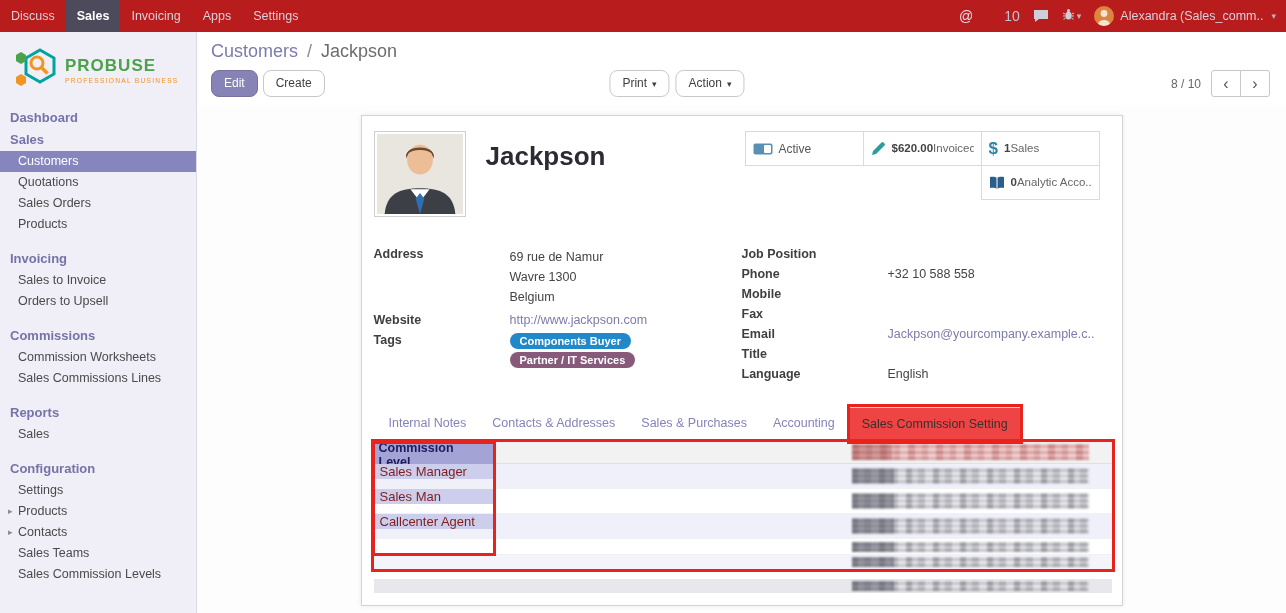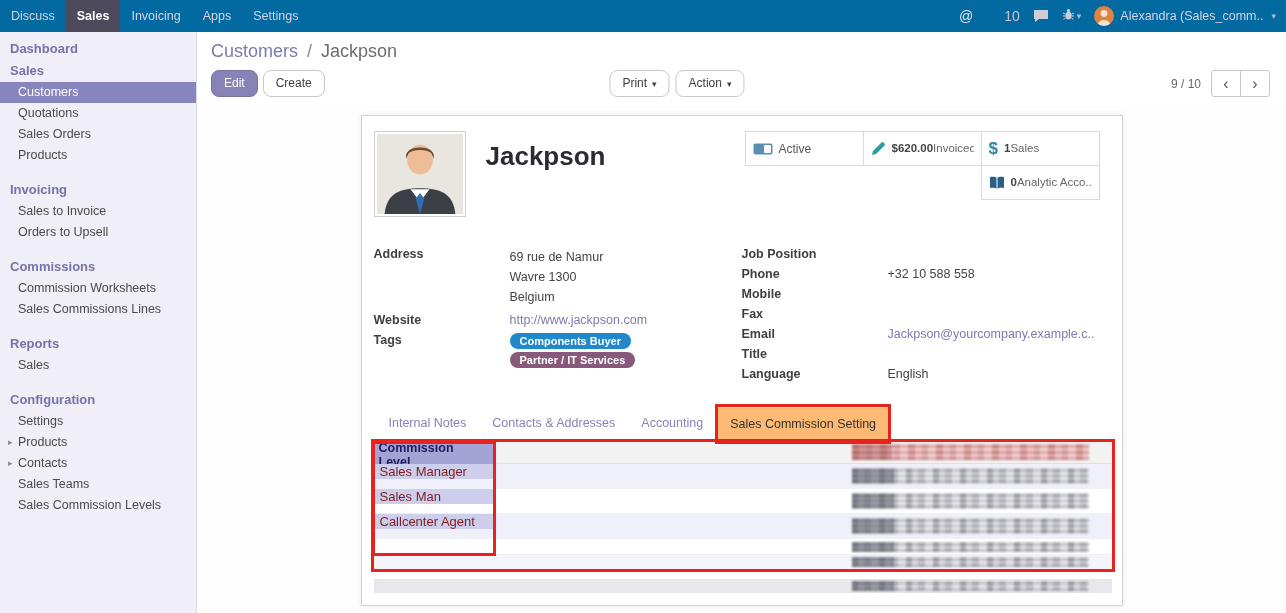--- a/index.html
+++ b/index.html
@@ -4,21 +4,21 @@
 <style>
   * { box-sizing: border-box; }
   html,body { margin:0; padding:0; }
   body {
     width:1286px; height:613px; overflow:hidden;
     font-family:"Liberation Sans", sans-serif;
     background:#fff; color:#333;
   }
 
   
-  .topbar { height:32px; background:#0369a1; color:#d5d3de; display:flex; align-items:stretch; font-size:12.5px;gap:44px; }
+  .topbar { height:32px; background:#b91c1c; color:#d5d3de; display:flex; align-items:stretch; font-size:12.5px;gap:44px; }
   .tb-menus { display:flex; }
   .tb-item { padding:0 11px; line-height:32px; cursor:pointer; white-space:nowrap; }
   .tb-item.active { background:#4d4a5c; color:#fff; font-weight:bold; }
   .tb-right { margin-left:auto; display:flex; align-items:center; padding-right:10px; gap:13px; }
   .tb-mention { display:flex; align-items:center; gap:3px; cursor:pointer; }
   .at-glyph { font-size:14px; color:#e6e4ee; }
   .mention-count { font-size:14px; color:#c4c2d0;margin-left:28px; }
   .icon-btn { cursor:pointer; display:flex; align-items:center; }
   .tb-user { display:flex; align-items:center; gap:6px; cursor:pointer; }
   .tb-avatar { width:20px; height:20px; border-radius:50%; overflow:hidden; flex:none; }
@@ -87,21 +87,21 @@
   .flink { color:#7c7bad; cursor:pointer; }
   .addr-line { line-height:20px; }
   .tagcol { display:flex; flex-direction:column; gap:3px; align-items:flex-start; }
   .tag { font-size:11px; color:#fff; border-radius:10px; padding:2px 10px; cursor:pointer; white-space:nowrap;font-weight:bold; }
   .tag.blue { background:#2189c9; }
   .tag.purple { background:#875a7b; }
 
   
   .tabs { display:flex; margin-top:22px; border-bottom:1px solid #d9d9d9; padding-left:2px; }
   .tab { font-size:12.5px; color:#8583b8; padding:9px 13px 8px; cursor:pointer; position:relative; white-space:nowrap; }
-  .tab.active { color:#333; border:1px solid #d9d9d9; border-bottom:1px solid #fff; margin-bottom:-1px; background:#fdba74; }
+  .tab.active { color:#333; border:1px solid #d9d9d9; border-bottom:1px solid #fff; margin-bottom:-1px; background:#ef4444; }
   .tab-annot { position:absolute; left:-2px; right:-2px; top:-4px; bottom:-5px; border:3px solid #e8231d; pointer-events:none; z-index:6; }
 
   
   .table-zone { position:relative; margin-top:1px; }
   .annot-outer { position:absolute; left:-3px; right:-3px; top:-2px; bottom:-3px; border:3px solid #e8231d; pointer-events:none; z-index:5; }
   .annot-col { position:absolute; left:-2px; top:0; width:124px; height:115px; border:3px solid #e8231d; pointer-events:none; z-index:5; }
   .trow { position:relative; display:flex; align-items:flex-start; border-bottom:1px solid #f0f0f5; }
   .trow.header { height:23px; background:#f2f2f2; border-bottom:1px solid #e0e0e0; }
   .trow.r { height:25px; cursor:pointer; }
   .bg-lav { background:#eff0fa; }
@@ -170,20 +170,35 @@
       </span>
       <span>Alexandra (Sales_comm..</span>
       <span class="caret">▾</span>
     </div>
   </div>
 </div>
 
 <div class="layout">
 
   <div class="sidebar">
+    <div class="logo-block">
+      <span>
+        <svg width="44" height="46" viewBox="0 0 44 46">
+          <polygon points="26,5 40,13 40,29 26,37 12,29 12,13" fill="none" stroke="#00a3a0" stroke-width="3"></polygon>
+          <circle cx="23" cy="18" r="6" fill="none" stroke="#f29422" stroke-width="3"></circle>
+          <line x1="27.5" y1="22.5" x2="33.5" y2="28.5" stroke="#f29422" stroke-width="3.5"></line>
+          <polygon points="7,7 12,10 12,16 7,19 2,16 2,10" fill="#4aa24a"></polygon>
+          <polygon points="7,29 12,32 12,38 7,41 2,38 2,32" fill="#f29422"></polygon>
+        </svg>
+      </span>
+      <span class="logo-stack">
+        <span class="logo-title">PROBUSE</span>
+        <span class="logo-sub">PROFESSIONAL BUSINESS</span>
+      </span>
+    </div>
 
     <div class="nav">
       <div class="nav-section">
         <div class="nav-header">Dashboard</div>
       </div>
       <div class="nav-section">
         <div class="nav-header">Sales</div>
         <div class="nav-item selected">
             <span>Customers</span>
           </div>
@@ -252,21 +267,21 @@
         <span class="bc-cur">Jackpson</span>
       </div>
       <div class="cp-row">
         <button class="btn primary">Edit</button>
         <button class="btn btn-gap">Create</button>
         <div class="center-group">
           <button class="btn"><span>Print</span><span class="caret-sm">▾</span></button>
           <button class="btn"><span>Action</span><span class="caret-sm">▾</span></button>
         </div>
         <div class="right-group">
-          <span class="pager-text">9 / 10</span>
+          <span class="pager-text">8 / 10</span>
           <button class="pager-btn left">‹</button>
           <button class="pager-btn right">›</button>
         </div>
       </div>
     </div>
 
     <div class="sheet">
       <div class="sheet-header">
         <div class="avatar-frame">
           <svg viewBox="0 0 90 84" preserveAspectRatio="xMidYMid slice">
@@ -354,20 +369,21 @@
           <div class="flabel">Title</div>
           <div class="fvalue"></div>
           <div class="flabel">Language</div>
           <div class="fvalue">English</div>
         </div>
       </div>
 
       <div class="tabs">
         <div class="tab">Internal Notes</div>
         <div class="tab">Contacts &amp; Addresses</div>
+        <div class="tab">Sales &amp; Purchases</div>
         <div class="tab">Accounting</div>
         <div class="tab active">
           <span>Sales Commission Setting</span>
           <span class="tab-annot"></span>
         </div>
       </div>
 
       <div class="table-zone">
         <span class="annot-outer"></span>
         <span class="annot-col"></span>

